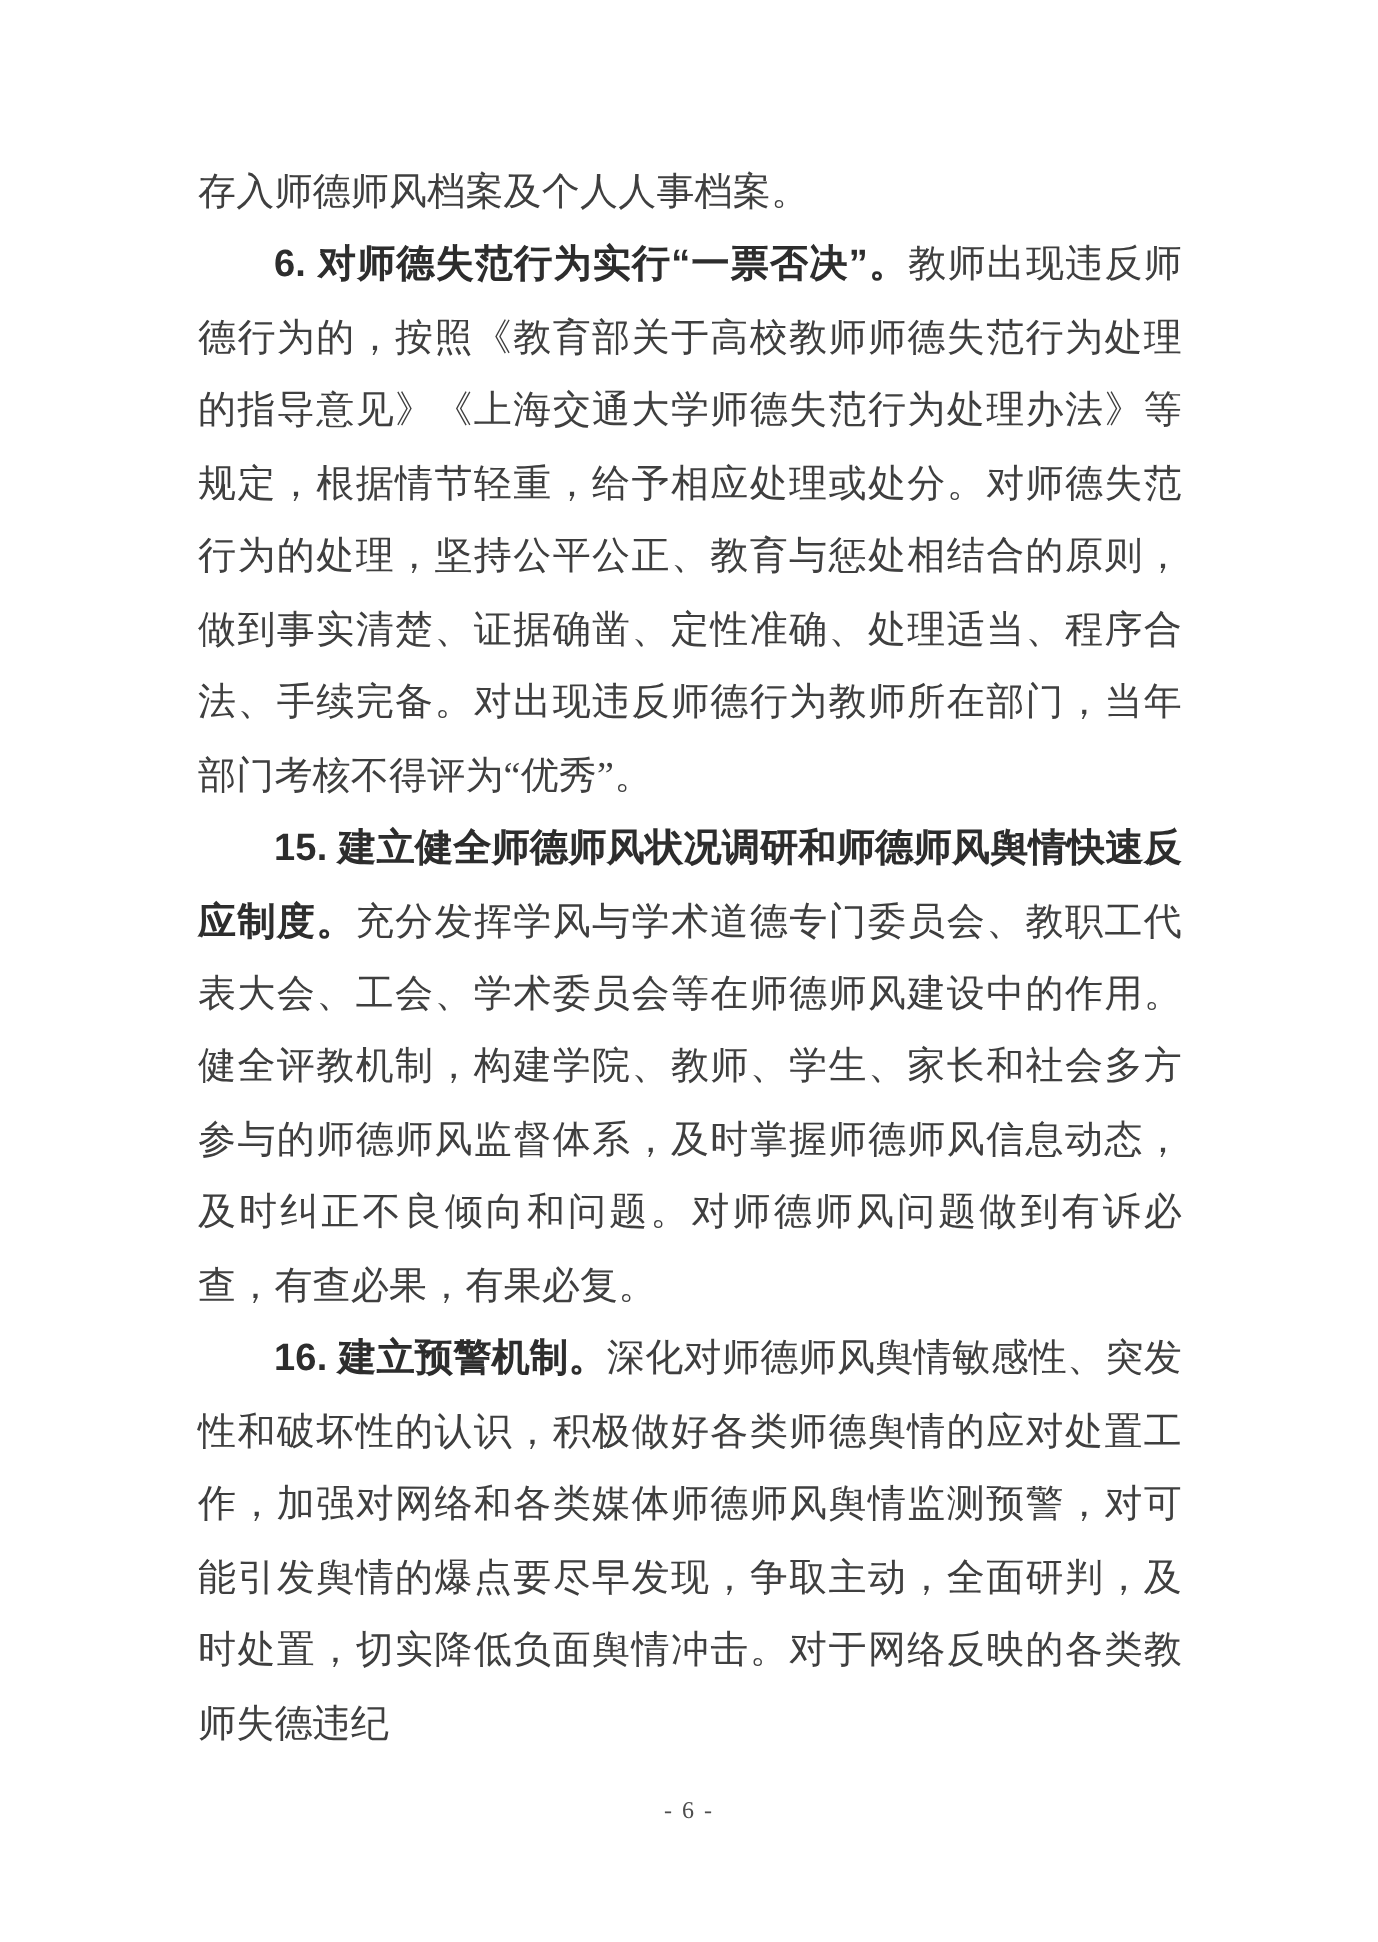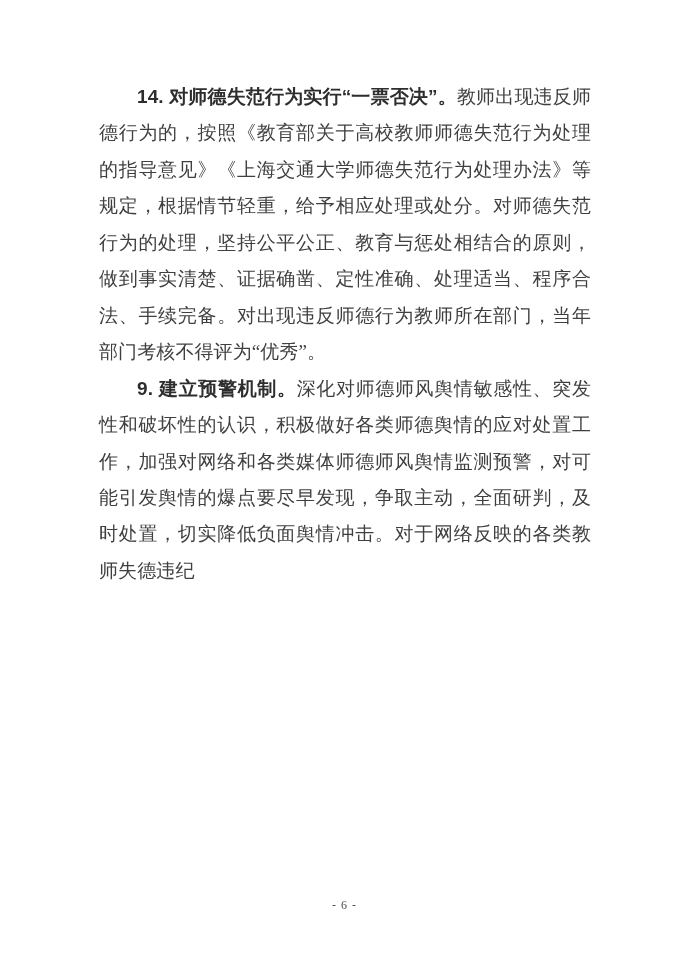--- a/index.html
+++ b/index.html
@@ -66,24 +66,26 @@
     letter-spacing: 1px;
   }
 </style>
 </head>
 <body>
 
 <div class="page">
 
   <div class="content">
 
+    <p class="para-noindent"><span>存入师德师风档案及个人人事档案。</span></p>
 
-    <p class="para-indent"><span class="lead">14. 对师德失范行为实行“一票否决”。</span><span>教师出现违反师德行为的，按照《教育部关于高校教师师德失范行为处理的指导意见》《上海交通大学师德失范行为处理办法》等规定，根据情节轻重，给予相应处理或处分。对师德失范行为的处理，坚持公平公正、教育与惩处相结合的原则，做到事实清楚、证据确凿、定性准确、处理适当、程序合法、手续完备。对出现违反师德行为教师所在部门，当年部门考核不得评为“优秀”。</span></p>
+    <p class="para-indent"><span class="lead">6. 对师德失范行为实行“一票否决”。</span><span>教师出现违反师德行为的，按照《教育部关于高校教师师德失范行为处理的指导意见》《上海交通大学师德失范行为处理办法》等规定，根据情节轻重，给予相应处理或处分。对师德失范行为的处理，坚持公平公正、教育与惩处相结合的原则，做到事实清楚、证据确凿、定性准确、处理适当、程序合法、手续完备。对出现违反师德行为教师所在部门，当年部门考核不得评为“优秀”。</span></p>
 
 
+    <p class="para-indent"><span class="lead">15. 建立健全师德师风状况调研和师德师风舆情快速反应制度。</span><span>充分发挥学风与学术道德专门委员会、教职工代表大会、工会、学术委员会等在师德师风建设中的作用。健全评教机制，构建学院、教师、学生、家长和社会多方参与的师德师风监督体系，及时掌握师德师风信息动态，及时纠正不良倾向和问题。对师德师风问题做到有诉必查，有查必果，有果必复。</span></p>
 
-    <p class="para-indent"><span class="lead">9. 建立预警机制。</span><span>深化对师德师风舆情敏感性、突发性和破坏性的认识，积极做好各类师德舆情的应对处置工作，加强对网络和各类媒体师德师风舆情监测预警，对可能引发舆情的爆点要尽早发现，争取主动，全面研判，及时处置，切实降低负面舆情冲击。对于网络反映的各类教师失德违纪</span></p>
+    <p class="para-indent"><span class="lead">16. 建立预警机制。</span><span>深化对师德师风舆情敏感性、突发性和破坏性的认识，积极做好各类师德舆情的应对处置工作，加强对网络和各类媒体师德师风舆情监测预警，对可能引发舆情的爆点要尽早发现，争取主动，全面研判，及时处置，切实降低负面舆情冲击。对于网络反映的各类教师失德违纪</span></p>
 
   </div>
 
   <div class="footer"><span>- 6 -</span></div>
 
 </div>
 
 </body></html>

